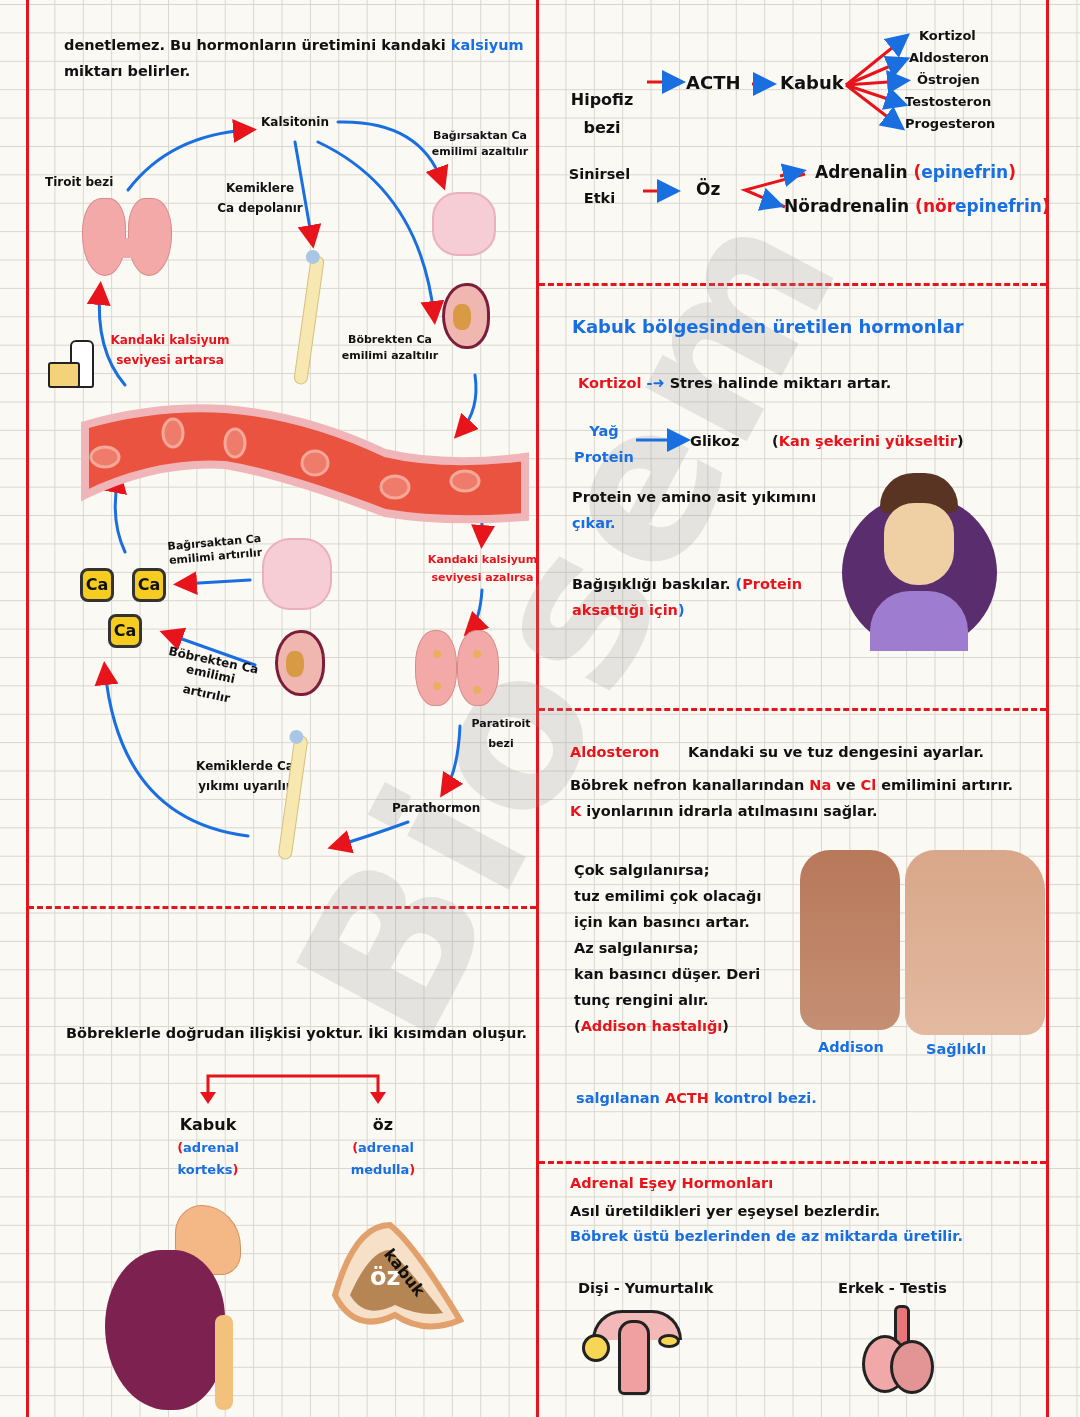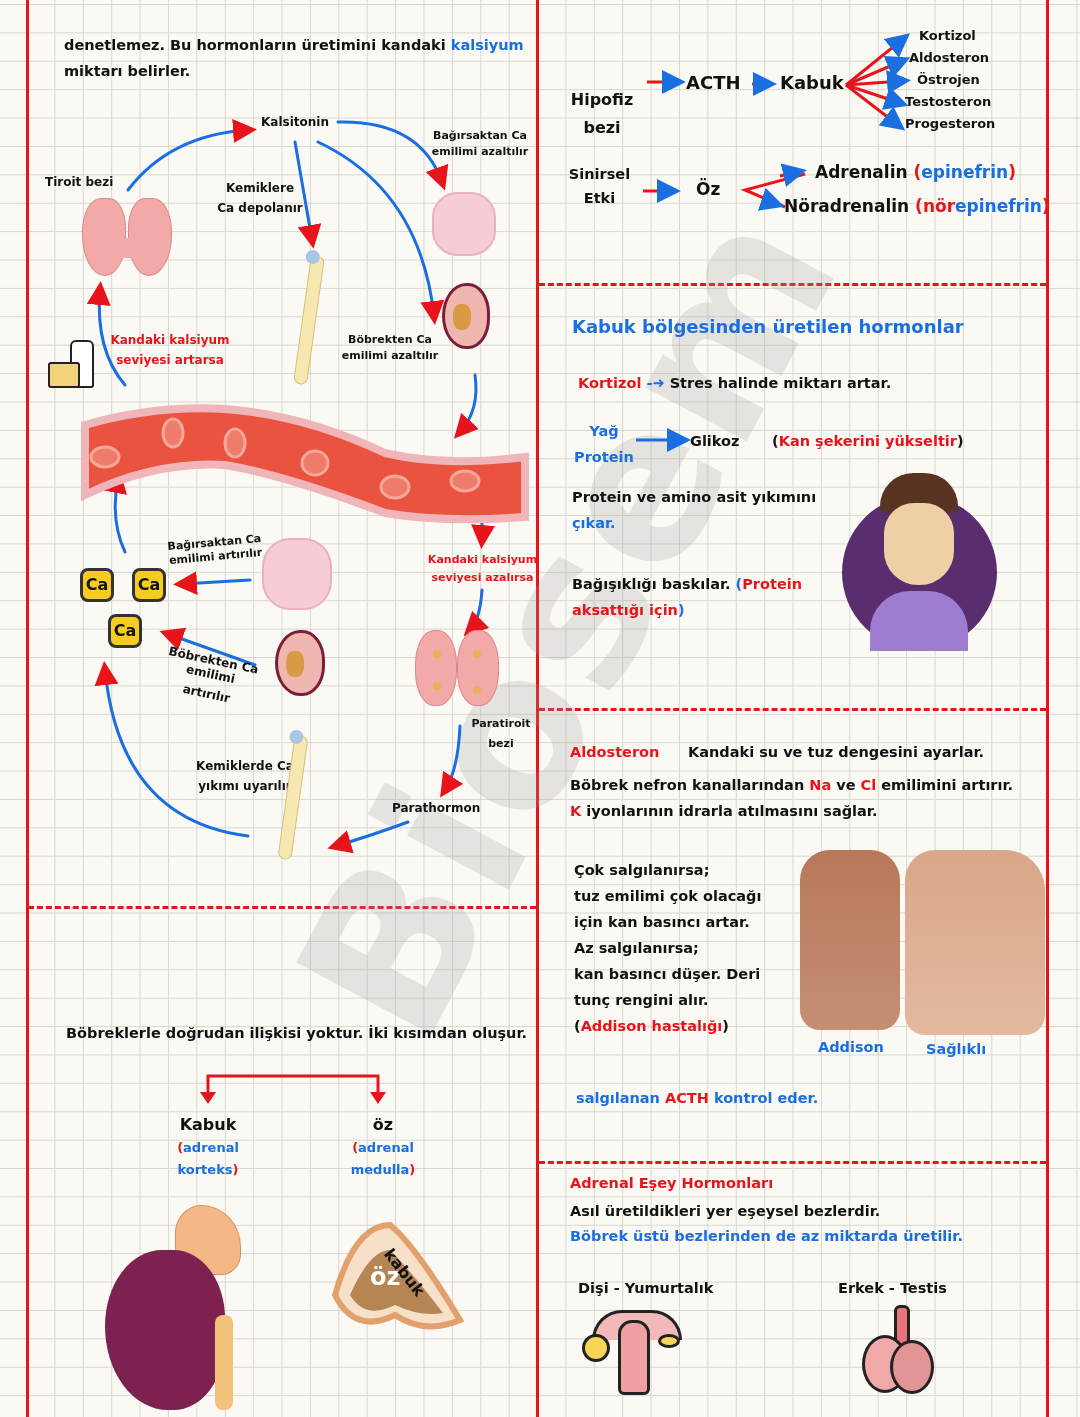--- a/index.html
+++ b/index.html
@@ -308,21 +308,21 @@
   <div>tunç rengini alır.</div>
   <div><span>(</span><span class="red">Addison hastalığı</span><span>)</span></div>
 </div>
 
 <div class="abs" style="left:800px; top:850px; width:100px; height:180px; background:linear-gradient(#b8785a,#c58f74); border-radius:30px 30px 20px 20px;"></div>
 <div class="abs" style="left:905px; top:850px; width:140px; height:185px; background:linear-gradient(#d9a789,#e3b9a0); border-radius:30px 40px 20px 20px;"></div>
 <div class="abs t14 blue" style="left:818px; top:1034px;">Addison</div>
 <div class="abs t14 blue" style="left:926px; top:1036px;">Sağlıklı</div>
 
 <div class="abs t14 blue" style="left:576px; top:1085px;">
-  <div><span>salgılanan </span><span class="red">ACTH</span><span> kontrol eder.</span></div>
+  <div><span>salgılanan </span><span class="red">ACTH</span><span> kontrol bezi.</span></div>
 </div>
 
 <div class="abs t14 red" style="left:570px; top:1170px;">Adrenal Eşey Hormonları</div>
 <div class="abs t14" style="left:570px; top:1198px;">Asıl üretildikleri yer eşeysel bezlerdir.</div>
 <div class="abs t14 blue" style="left:570px; top:1223px;">Böbrek üstü bezlerinden de az miktarda üretilir.</div>
 <div class="abs t14" style="left:578px; top:1275px;">Dişi - Yumurtalık</div>
 <div class="abs t14" style="left:838px; top:1275px;">Erkek - Testis</div>
 
 <div class="abs" style="left:582px; top:1310px; width:100px; height:85px;">
   <div style="position:absolute; left:10px; top:0; width:90px; height:30px; border:3px solid #222; border-bottom:none; border-radius:40px 40px 0 0; background:#f3b8b8;"></div>

